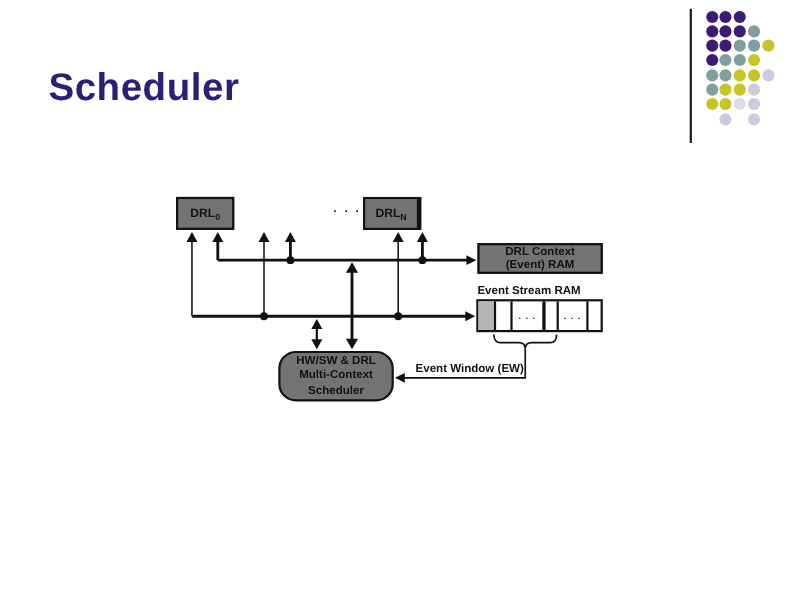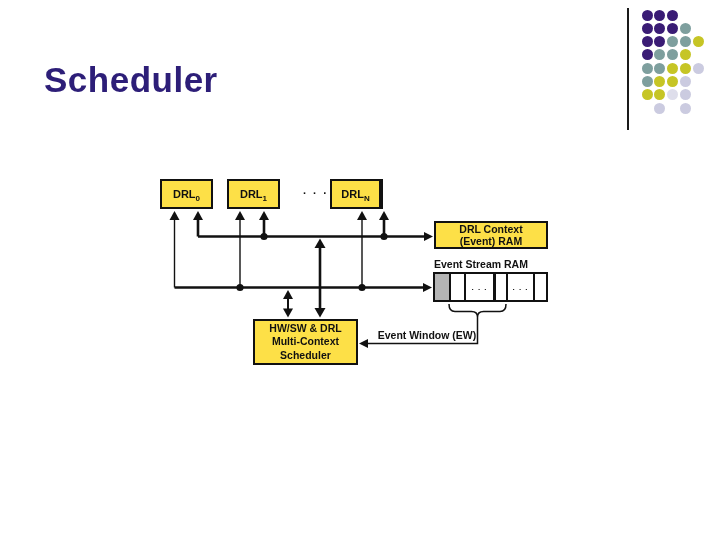--- a/index.html
+++ b/index.html
@@ -7,42 +7,42 @@
   .slide{position:relative;width:720px;height:540px;background:#ffffff;overflow:hidden;}
 
   .title{position:absolute;left:44px;top:60px;font-size:35px;font-weight:bold;letter-spacing:0.5px;}
 
   
   .decor-line{position:absolute;left:627px;top:8px;width:2px;height:122px;background:#1a1a1a;}
   .dots-grid{position:absolute;left:0;top:0;width:720px;height:140px;pointer-events:none;}
   .dot{position:absolute;width:11px;height:11px;border-radius:50%;}
 
   
-  .dbox{position:absolute;border:2px solid #111;background:#fde047;color:#111;
+  .dbox{position:absolute;border:2px solid #111;background:#737373;color:#111;
         display:flex;align-items:center;justify-content:center;text-align:center;
         font-weight:bold;box-sizing:border-box;}
   .drl{width:53px;height:30px;font-size:11px;}
   .drl sub{font-size:8px;line-height:0;}
   .ellipsis{position:absolute;color:#111;font-weight:bold;font-size:11px;letter-spacing:2px;}
   .ctxram{left:434px;top:221px;width:114px;height:28px;font-size:10.5px;line-height:12px;}
   .esr-label{position:absolute;left:434px;top:258px;width:114px;
              font-size:10.5px;font-weight:bold;color:#111;}
   .esr{position:absolute;left:433px;top:272px;width:115px;height:30px;border:2px solid #111;
        box-sizing:border-box;display:flex;}
   .esr .cell{box-sizing:border-box;height:100%;display:flex;align-items:center;justify-content:center;
              font-size:8px;font-weight:bold;color:#111;letter-spacing:1px;}
   .esr .cell + .cell{border-left:2px solid #111;}
   .esr .c1{flex:0 0 14px;background:#b5b5b5;}
   .esr .c2{flex:0 0 15px;}
   .esr .c3{flex:0 0 29px;}
   .esr .c4{flex:0 0 13px;border-left-width:3px !important;}
   .esr .c5{flex:0 0 27px;}
   .esr .c6{flex:1 1 auto;}
   .sched{left:253px;top:319px;width:105px;height:46px;border-width:2.5px;
-         font-size:10.5px;line-height:13.5px;}
+         font-size:10.5px;line-height:13.5px;border-radius:16px;}
   .ew-label{position:absolute;left:374px;top:329px;width:106px;text-align:center;
             font-size:10.5px;font-weight:bold;color:#111;}
 
   svg.connectors{position:absolute;left:0;top:0;pointer-events:none;}
   .ln{stroke:#111;fill:none;}
   .ah{fill:#111;stroke:none;}
   .jdot{fill:#111;stroke:none;}
 </style>
 </head>
 <body>
@@ -132,23 +132,20 @@
     <g>
       <path class="ln" stroke-width="1.5" d="M449,304 Q449,311.5 455,311.5 L471.5,311.5 Q477.5,311.5 477.5,317 Q477.5,311.5 483.5,311.5 L500,311.5 Q506,311.5 506,304"></path>
       <path class="ln" d="M477.5,317 V343.5 H366" stroke-width="1.5"></path>
       <polygon class="ah" points="359,343.5 368,339 368,348"></polygon>
     </g>
   </svg>
 
   <div class="dbox drl" style="left:160px;top:179px;">
     <span><span>DRL</span><sub>0</sub></span>
   </div>
-  <div class="dbox drl" style="left:227px;top:179px;">
-    <span><span>DRL</span><sub>1</sub></span>
-  </div>
   <div class="ellipsis" style="left:303px;top:184px;">. . .</div>
   <div class="dbox drl" style="left:330px;top:179px;border-right-width:4px;">
     <span><span>DRL</span><sub>N</sub></span>
   </div>
 
   <div class="dbox ctxram">
     <div>
       <div>DRL Context</div>
       <div>(Event) RAM</div>
     </div>

